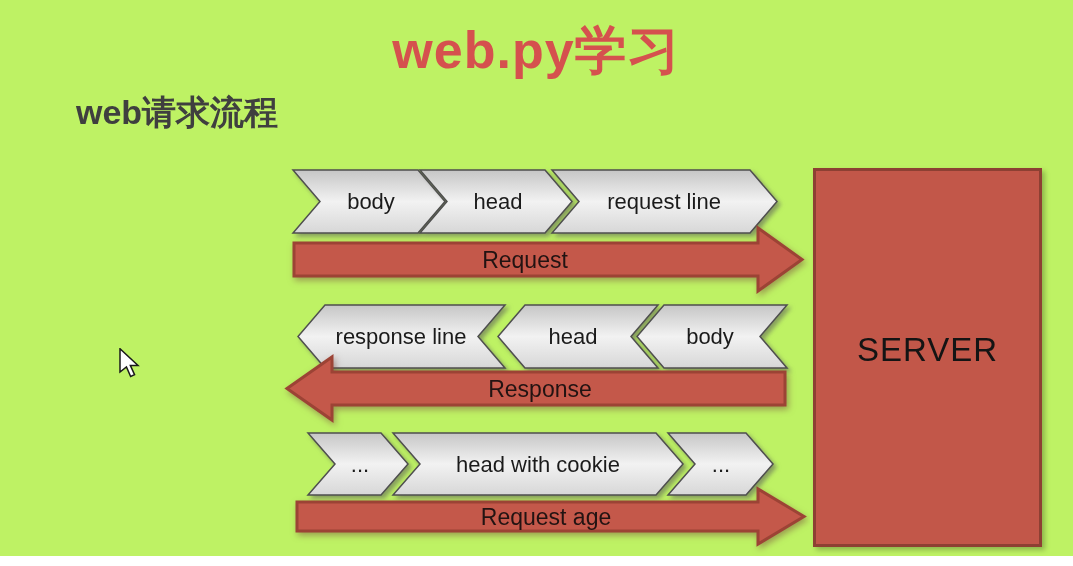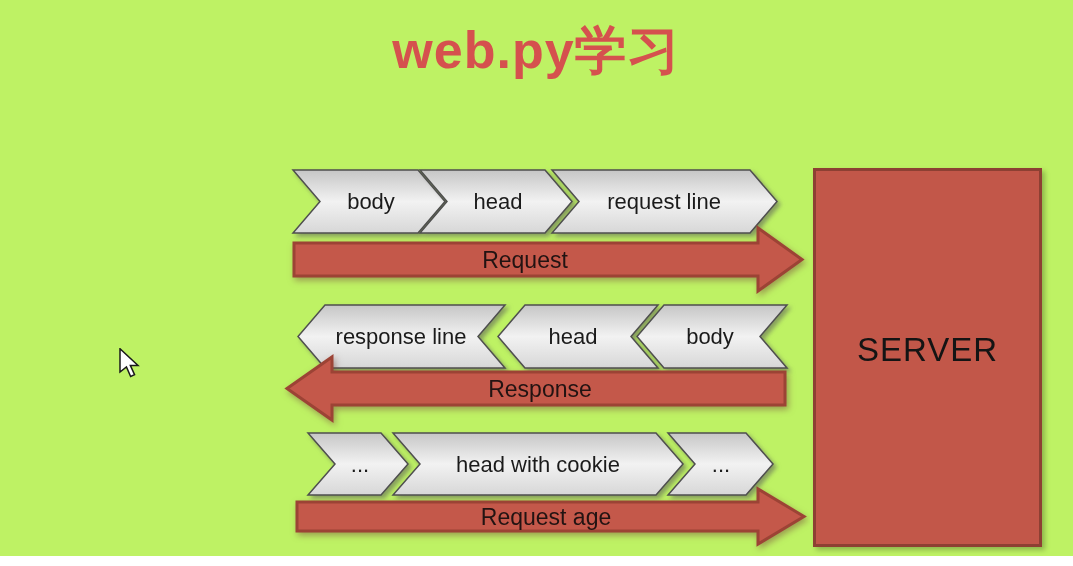--- a/index.html
+++ b/index.html
@@ -38,20 +38,21 @@
   .arrow-label { font-family:"Liberation Sans", sans-serif; font-size:23px;
           fill:#221312; text-anchor:middle; }
   #cursor { position:absolute; left:118px; top:348px; }
 </style>
 </head>
 <body>
 
 <div id="stage">
 
   <div class="page-title">web.py学习</div>
+  <div class="page-subtitle">web请求流程</div>
 
 
   <div id="server-box" class="endpoint">
     <span class="endpoint-label">SERVER</span>
   </div>
 
   <svg class="mid" width="530" height="406" viewBox="0 0 530 406">
     <defs>
       <linearGradient id="chevGrad" x1="0" y1="0" x2="0" y2="1">
         <stop offset="0" stop-color="#c6c6c6"></stop>

